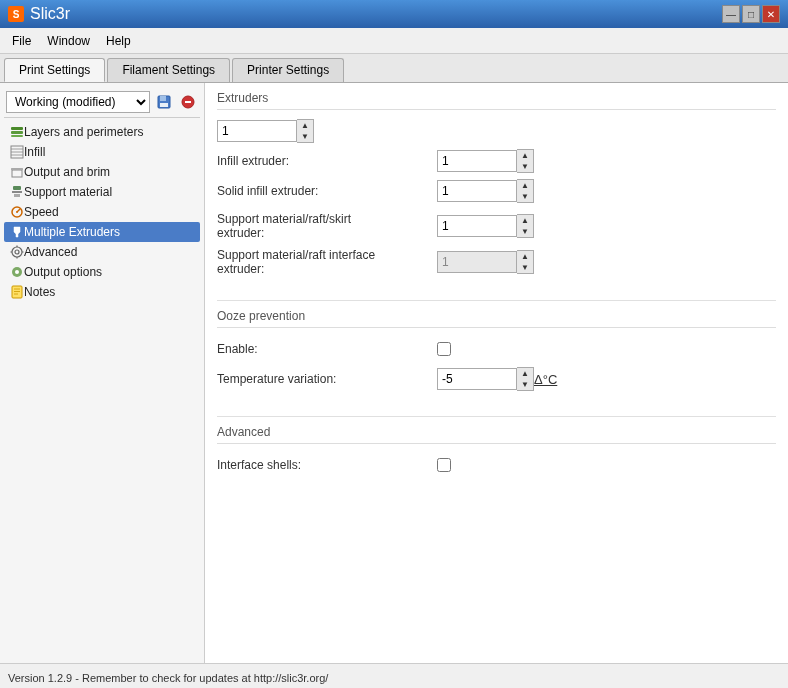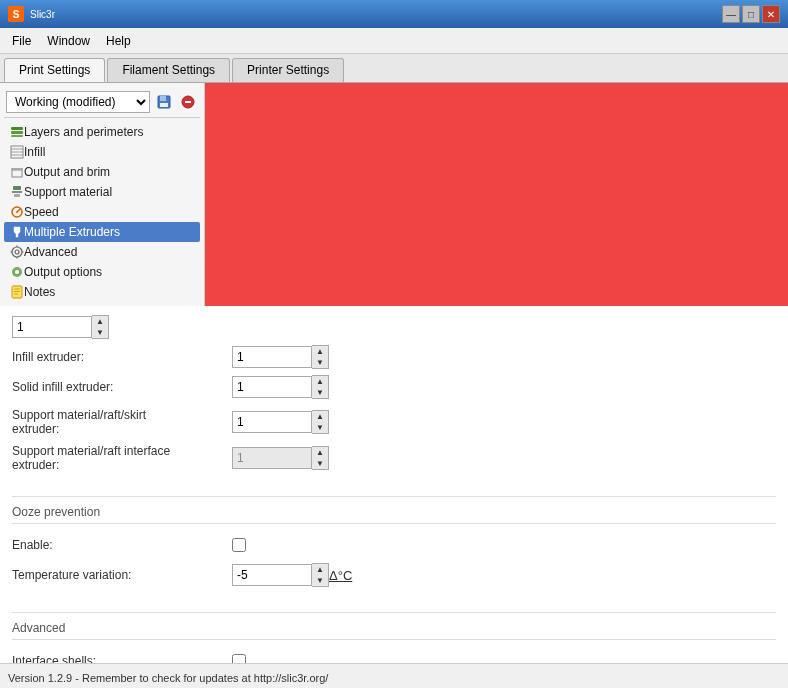--- a/index.html
+++ b/index.html
@@ -33,21 +33,21 @@
       background: #ff6600;
       border-radius: 2px;
       display: flex;
       align-items: center;
       justify-content: center;
       color: white;
       font-size: 10px;
       font-weight: bold;
     }
     .title-text {
-      font-size: 10px;
+      font-size: 16px;
       font-weight: normal;
     }
     .title-buttons {
       display: flex;
       gap: 2px;
     }
     .title-btn {
       width: 18px;
       height: 18px;
       background: #c0c0c0;
@@ -97,22 +97,21 @@
     .tab.active {
       background: #f5f5f5;
       border-bottom: 1px solid #f5f5f5;
       font-weight: normal;
     }
 
     
     .main-content {
       display: flex;
       height: calc(688px - 28px - 22px - 30px - 28px);
-      background: #ef4444;
-      flex-direction: column;
+      background: #c4b5fd;
     }
 
     
     .sidebar {
       width: 205px;
       background: #f5f5f5;
       border-right: 1px solid #ccc;
       padding: 4px;
       display: flex;
       flex-direction: column;
@@ -412,20 +411,21 @@
           <line x1="4" y1="6.5" x2="10" y2="6.5" stroke="#cc9900" stroke-width="0.8"></line>
           <line x1="4" y1="9" x2="8" y2="9" stroke="#cc9900" stroke-width="0.8"></line>
         </svg>
       </div>
       <span>Notes</span>
     </div>
   </div>
 
   <div class="right-panel">
 
+    <div class="section-header">Extruders</div>
 
     <div class="form-group">
       <div class="spinner-group">
         <input type="text" class="spinner-input" value="1" style="">
         <div class="spinner-btns">
           <button class="spinner-btn">▲</button>
           <button class="spinner-btn">▼</button>
         </div>
       </div>
     </div>

